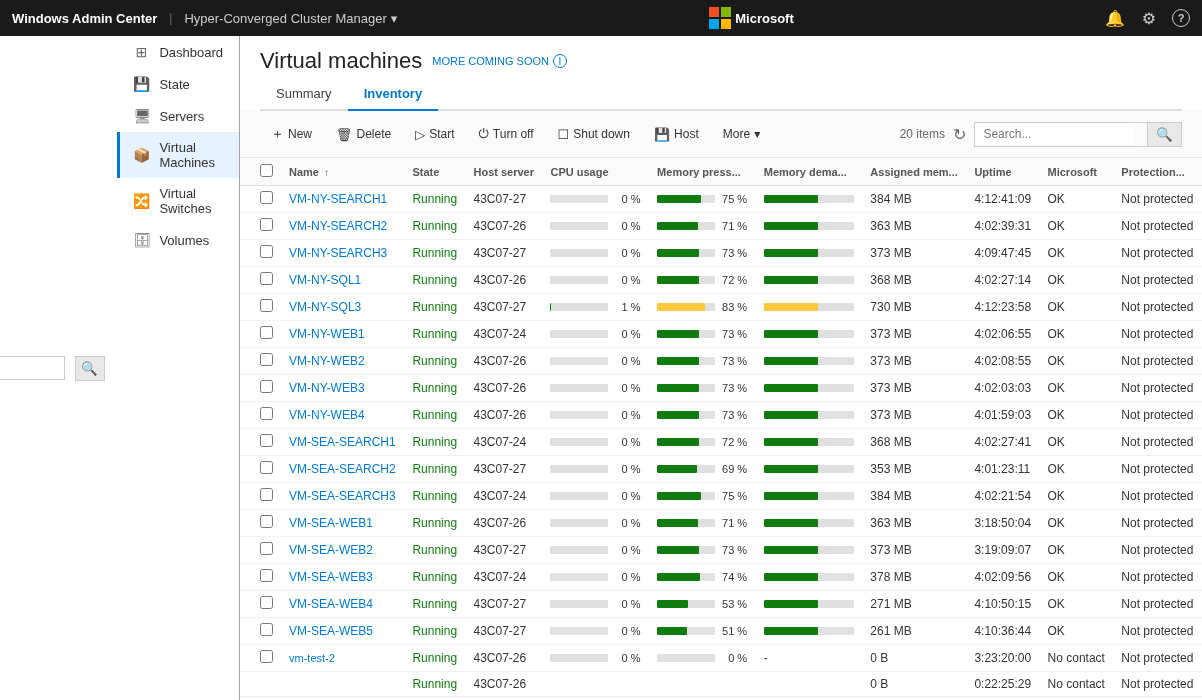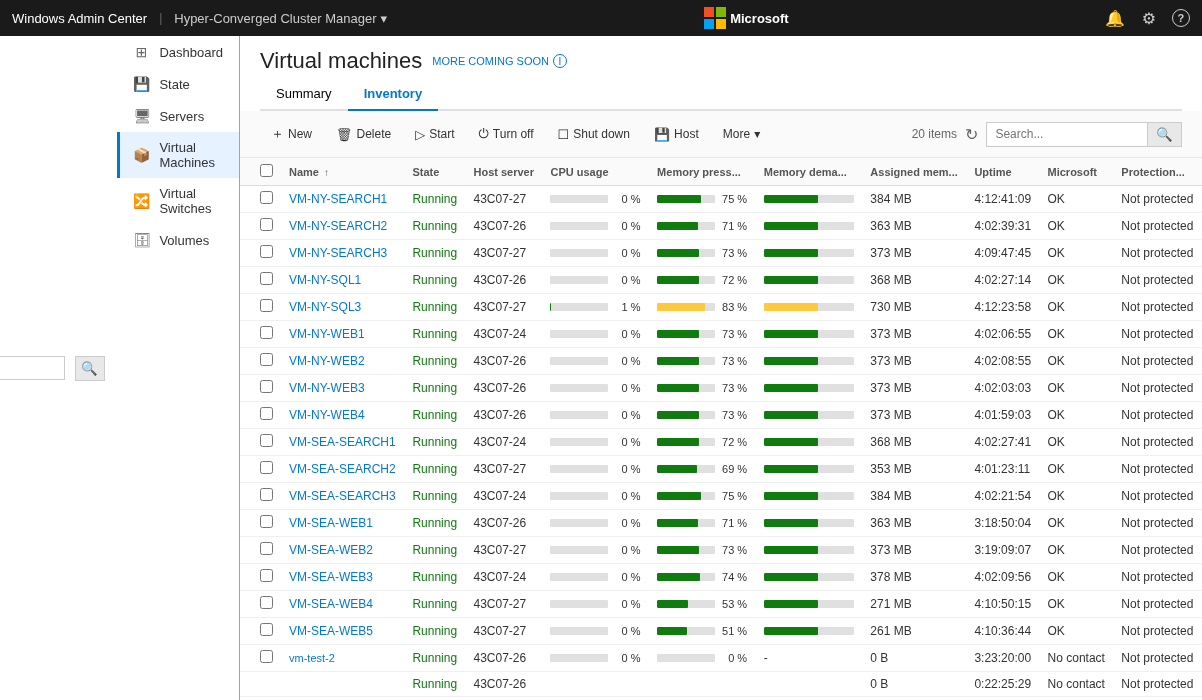--- a/index.html
+++ b/index.html
@@ -8,21 +8,21 @@
     
     .topbar {
       background: #1a1a1a;
       color: #fff;
       height: 36px;
       display: flex;
       align-items: center;
       padding: 0 12px;
       gap: 8px;
     }
-    .topbar-title { font-size: 13px; font-weight: 400; }
+    .topbar-title { font-size: 13px; font-weight: 700; }
     .topbar-sep { color: #666; margin: 0 4px; }
     .topbar-cluster { font-size: 13px; color: #ccc; display: flex; align-items: center; gap: 4px; }
     .topbar-logo { margin: 0 auto; display: flex; align-items: center; gap: 4px; }
     .topbar-logo-squares { display: grid; grid-template-columns: 10px 10px; grid-template-rows: 10px 10px; gap: 2px; }
     .sq1 { background: #f25022; }
     .sq2 { background: #7fba00; }
     .sq3 { background: #00a4ef; }
     .sq4 { background: #ffb900; }
     .topbar-ms { color: #fff; font-size: 13px; font-weight: 600; }
     .topbar-icons { display: flex; align-items: center; gap: 16px; color: #ccc; font-size: 16px; }
@@ -85,21 +85,21 @@
 
     
     .content { flex: 1; display: flex; flex-direction: column; overflow: hidden; background: #fff; }
     .content-header { padding: 12px 20px 0; }
     .content-title { font-size: 22px; font-weight: 300; color: #222; display: flex; align-items: center; gap: 10px; }
     .more-soon { font-size: 11px; color: #0078d4; text-transform: uppercase; display: flex; align-items: center; gap: 4px; }
     .info-icon { width: 14px; height: 14px; border-radius: 50%; border: 1px solid #0078d4; display: inline-flex; align-items: center; justify-content: center; font-size: 10px; color: #0078d4; }
 
     
     .tabs { display: flex; border-bottom: 2px solid #e0e0e0; margin-top: 4px; }
-    .tab { padding: 8px 16px; cursor: pointer; font-size: 13px; color: #000000; border-bottom: 2px solid transparent; margin-bottom: -2px; }
+    .tab { padding: 8px 16px; cursor: pointer; font-size: 13px; color: #404040; border-bottom: 2px solid transparent; margin-bottom: -2px; }
     .tab.active { color: #0078d4; border-bottom: 2px solid #0078d4; font-weight: 600; }
 
     
     .toolbar {
       display: flex;
       align-items: center;
       padding: 8px 20px;
       gap: 2px;
       border-bottom: 1px solid #e8e8e8;
       background: #fafafa;
@@ -113,21 +113,21 @@
       background: transparent;
       cursor: pointer;
       font-size: 12px;
       color: #333;
       border-radius: 2px;
     }
     .toolbar-btn .icon { font-size: 13px; }
     .toolbar-right { margin-left: auto; display: flex; align-items: center; gap: 8px; }
     .items-count { font-size: 12px; color: #666; }
     .refresh-btn { background: transparent; border: none; cursor: pointer; font-size: 16px; color: #666; }
-    .search-box { display: flex; align-items: center; border: 1px solid #ccc; }
+    .search-box { display: flex; align-items: center; border: 1px solid #ccc; gap: 12px; }
     .search-box input { border: none; outline: none; padding: 4px 8px; font-size: 12px; width: 160px; }
     .search-box-btn { background: #e8e8e8; border: none; border-left: 1px solid #ccc; padding: 4px 8px; cursor: pointer; }
 
     
     .table-container { flex: 1; overflow-y: auto; overflow-x: hidden; }
     table { width: 100%; border-collapse: collapse; font-size: 12px; }
     thead tr { background: #fafafa; border-bottom: 1px solid #e0e0e0; }
     th {
       text-align: left;
       padding: 6px 8px;

